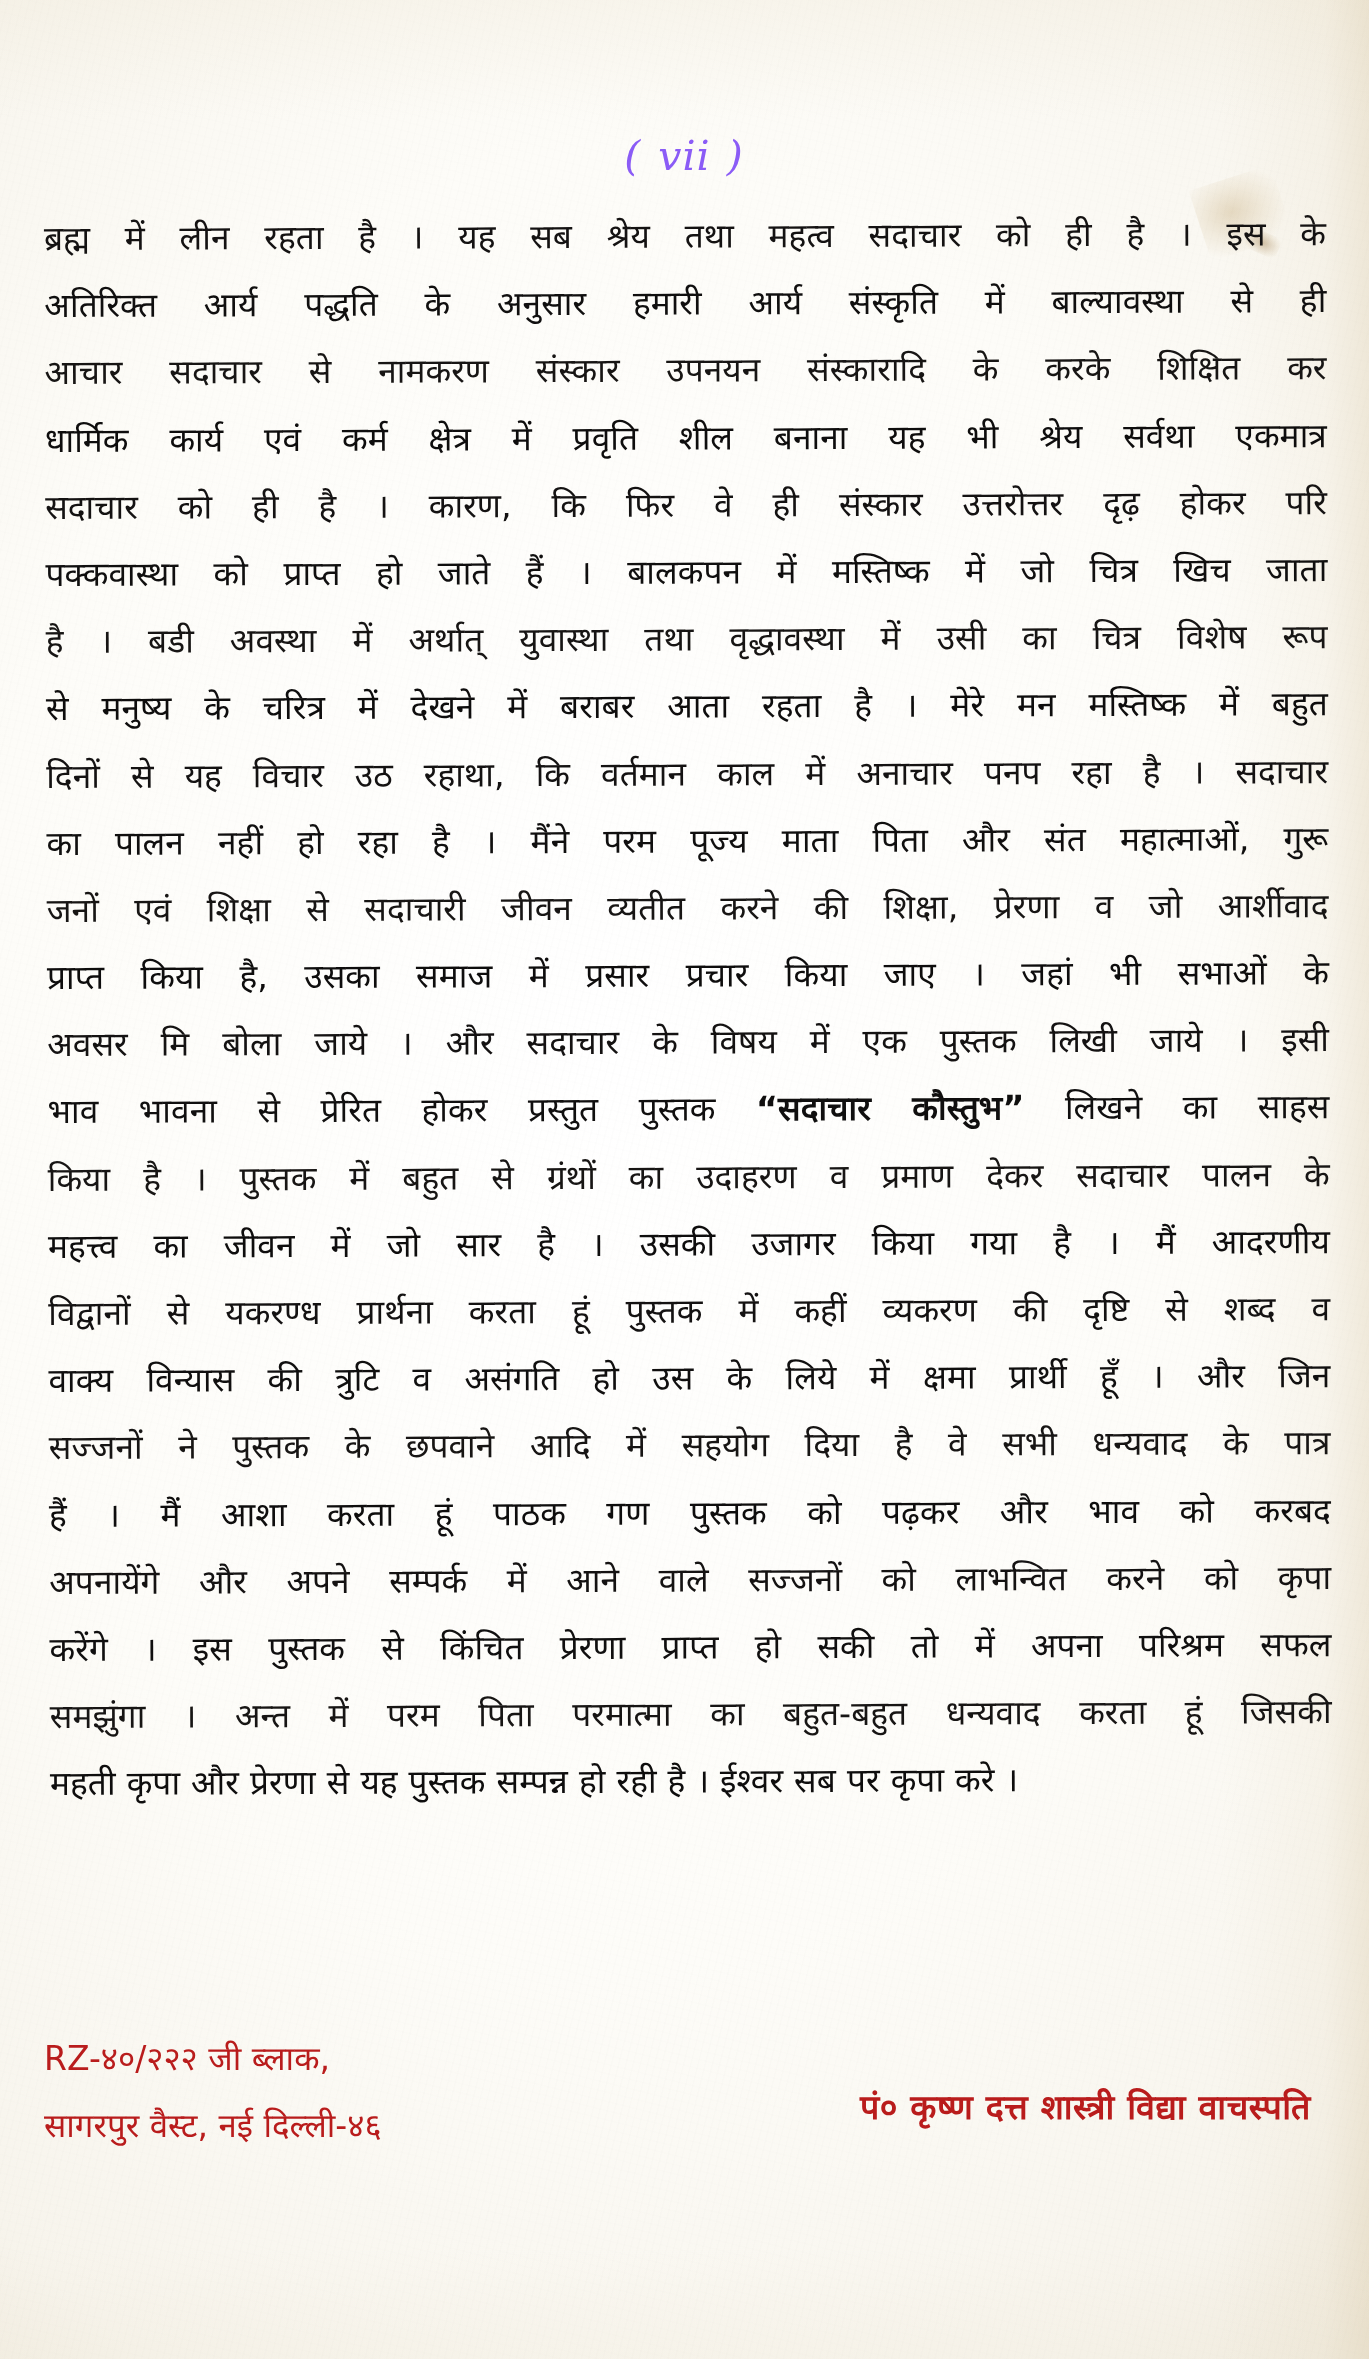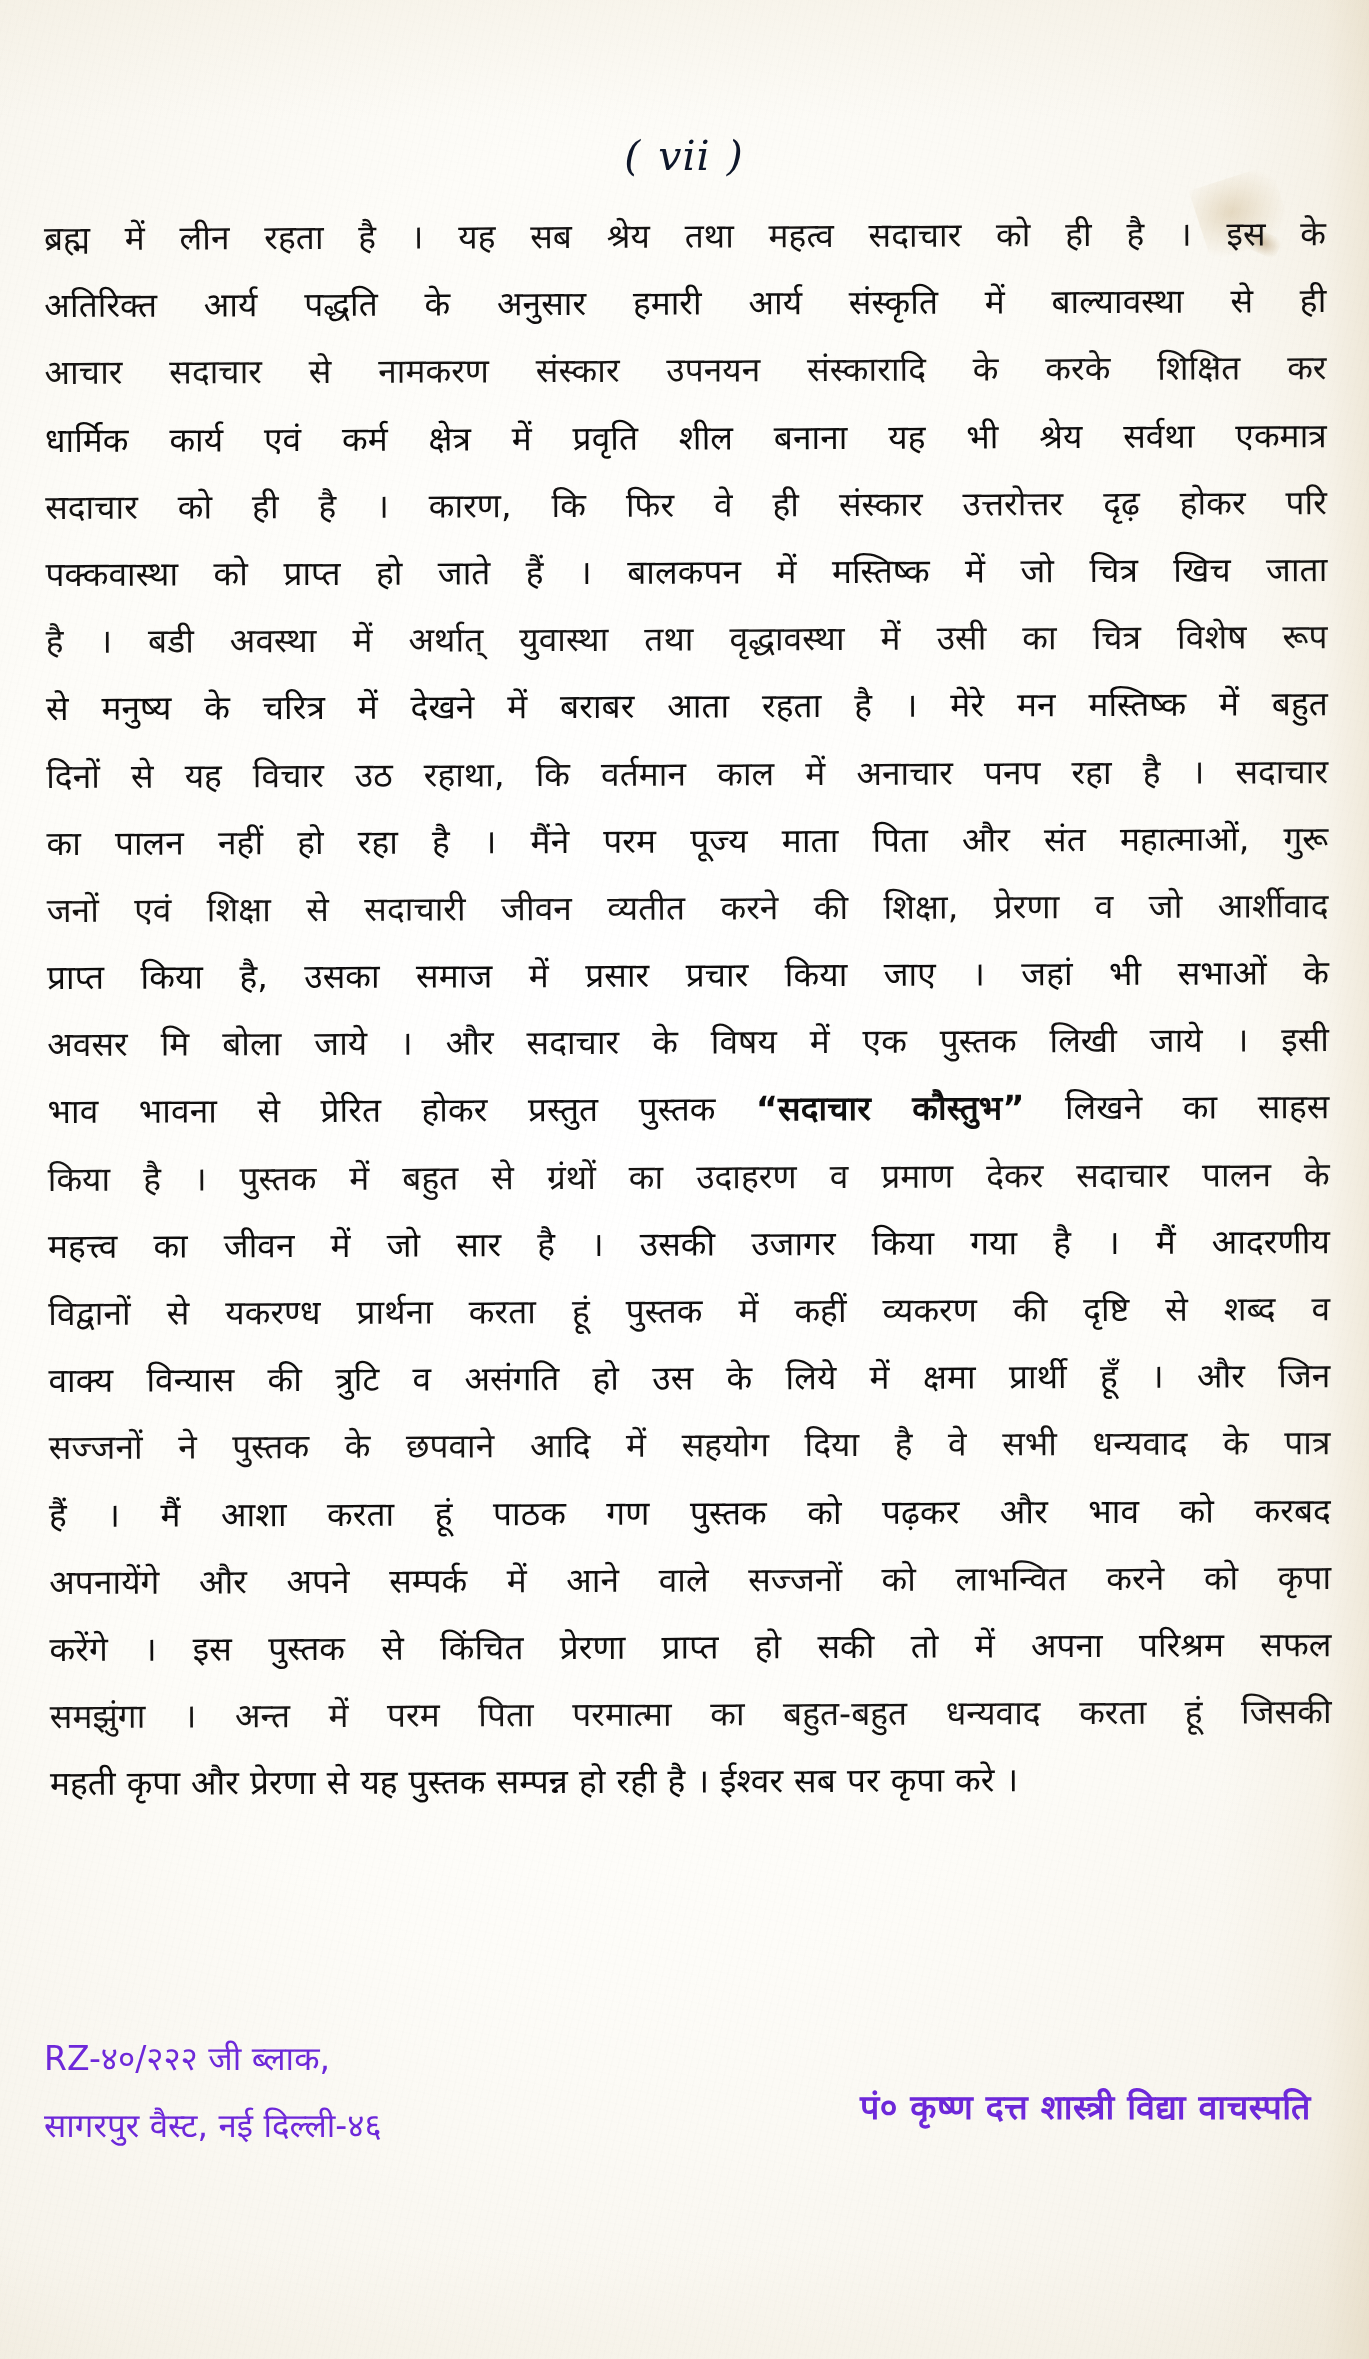--- a/index.html
+++ b/index.html
@@ -71,21 +71,21 @@
   .running-head {
     position: absolute;
     top: 132px;
     left: 0;
     width: 100%;
     text-align: center;
     font-family: "DejaVu Serif", "Liberation Serif", serif;
     font-style: italic;
     font-size: 41px;
     letter-spacing: 2px;
-    color: #0f172a;
+    color: #8b5cf6;
   }
   .running-head .paren { padding: 0 16px; }
   .running-head .folio { letter-spacing: 1px; }
 
   
   .body-block {
     position: absolute;
     top: 222px;
     left: 44px;
     width: 1282px;
@@ -117,21 +117,21 @@
     position: absolute;
     left: 44px;
     right: 36px;
     top: 2042px;
     display: flex;
     justify-content: space-between;
     align-items: flex-start;
   }
   .sig-left, .sig-right {
     font-family: "DejaVu Sans", sans-serif;
-    color: #6d28d9;
+    color: #b91c1c;
   }
   .sig-right { text-align: right; padding-right: 22px; }
 
   .addr-line1 {
     font-size: 33px;
     line-height: 1;
     white-space: nowrap;
   }
   .addr-line2 {
     font-size: 33px;

